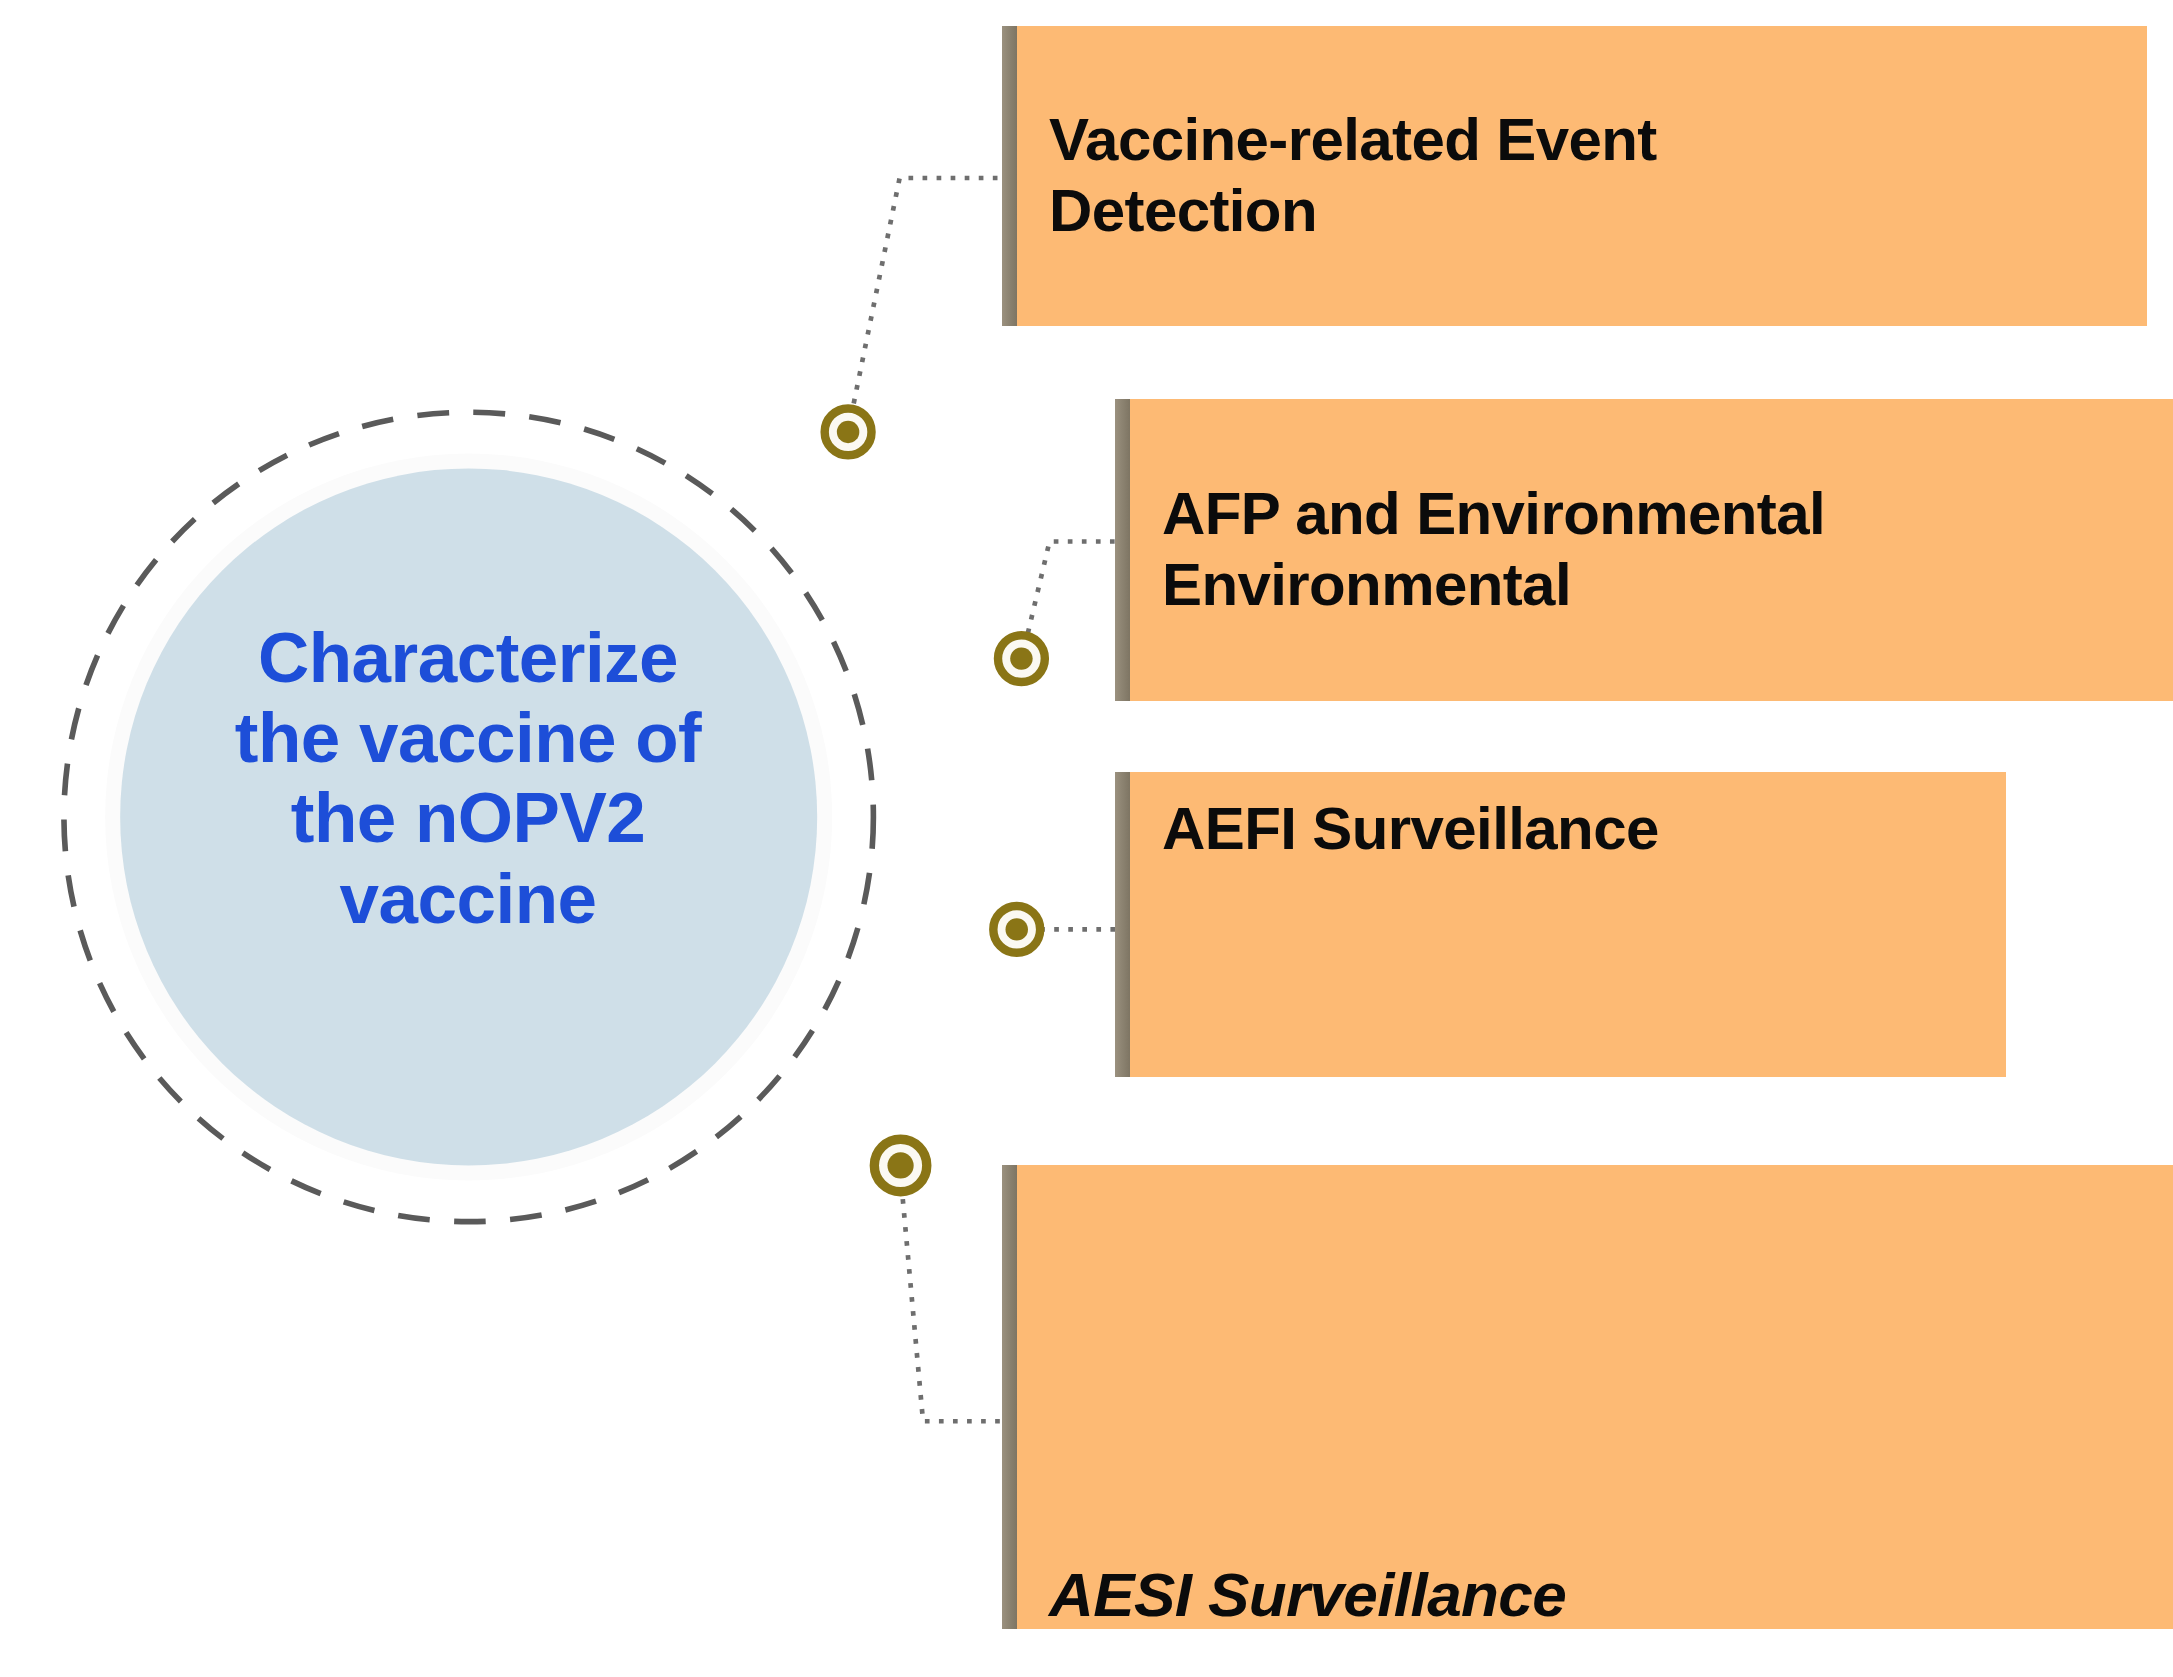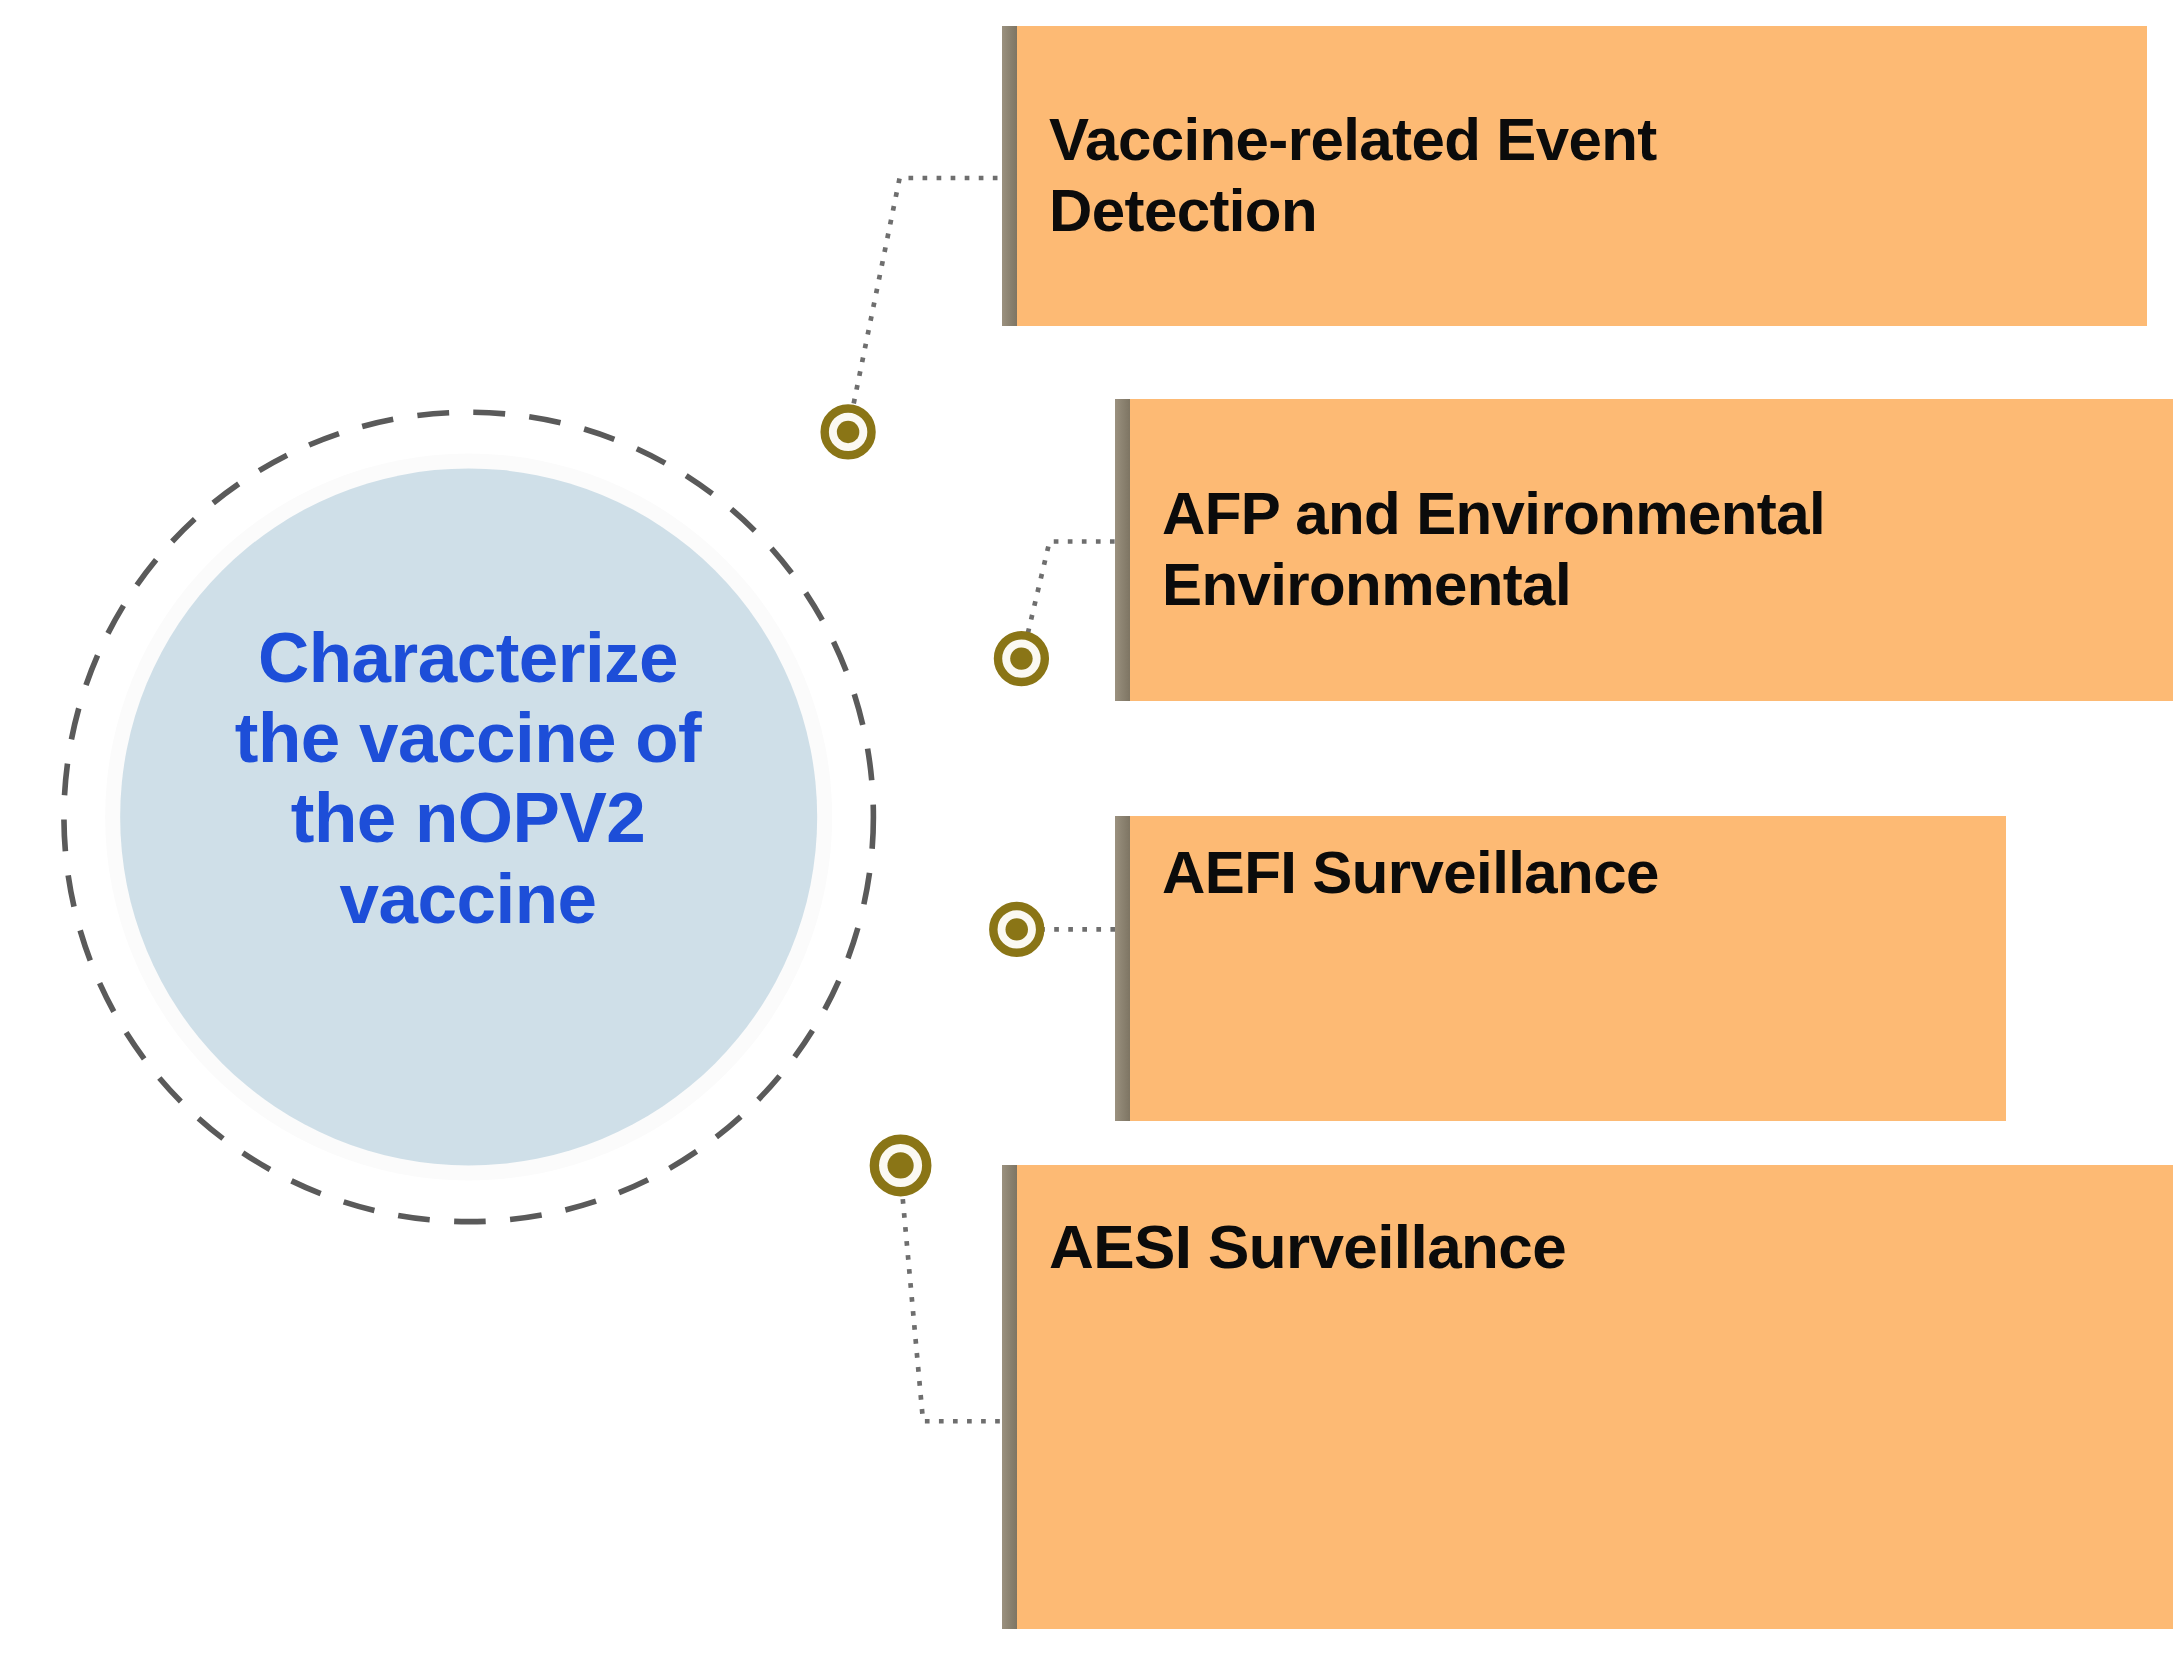--- a/index.html
+++ b/index.html
@@ -101,25 +101,25 @@
     left: 20.6px;
     top: 24px;
     width: 19.7px;
     height: 19.7px;
     background: #4b91b0;
   }
 
   
   #node-1 { left: 1002px; top: 26px;   width: 1145px; height: 300px; }
   #node-2 { left: 1115px; top: 399px;  width: 1059px; height: 302px; }
-  #node-3 { left: 1115px; top: 816px;  width: 891px; height: 305px; }
+  #node-3 { left: 1115px; top: 772px;  width: 891px; height: 305px; }
   #node-4 { left: 1002px; top: 1165px; width: 1171px; height: 464px; }
 
   #node-3 .body { justify-content: flex-start; padding-top: 24px; }
-  #node-4 .body { justify-content: flex-start; padding-top: 48px; }
+  #node-4 .body { justify-content: flex-end; padding-top: 24px; font-style: italic; }
   #node-4 .node-title { font-size: 62px; }
   #node-4 ul.bullets li { font-size: 53px; line-height: 1.28; }
   #node-4 ul.bullets li .sq { top: 26px; }
 </style>
 </head>
 <body>
 
 <div id="canvas">
 
   <svg id="wire-layer" viewBox="0 0 2320 1790">

